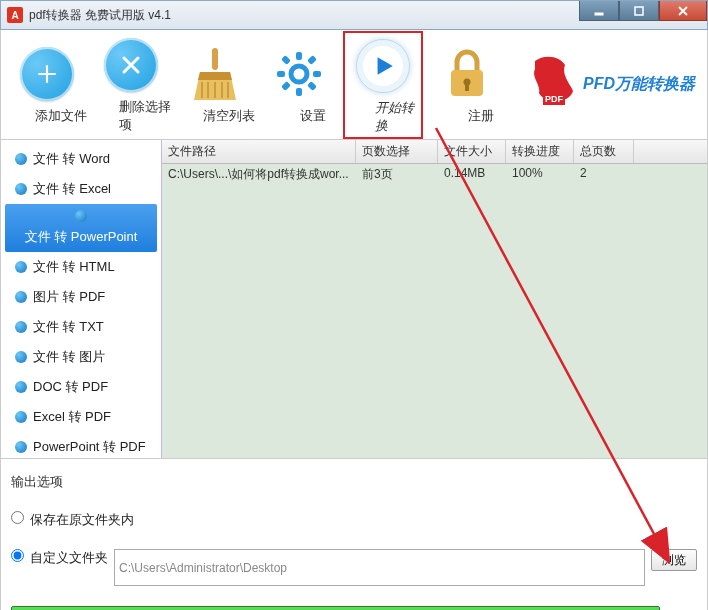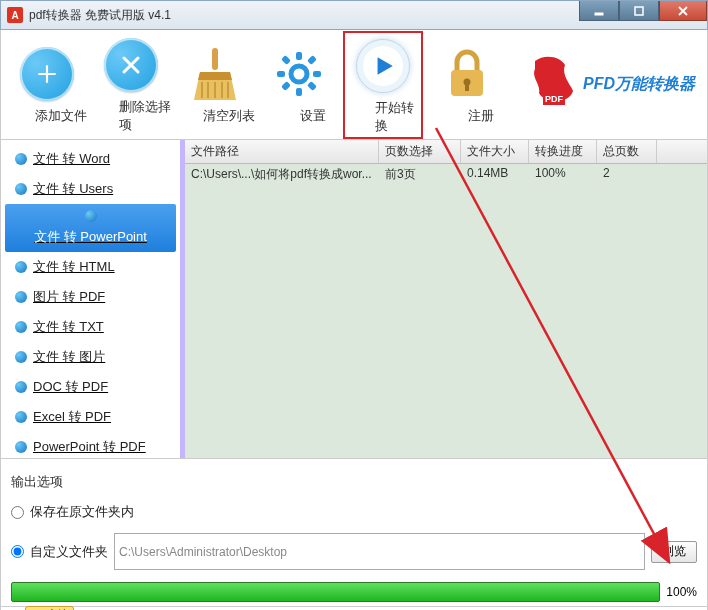--- a/index.html
+++ b/index.html
@@ -14,47 +14,47 @@
 .winbtn svg { width:12px; height:12px; fill:#fff; stroke:#fff;}
 
 
 .toolbar { height: 110px; border: 1px solid #ccc; border-top: none; display: flex; align-items: center; padding: 4px 6px; gap: 4px; background: #fff; position:relative;}
 .tool-item { width: 80px; display: flex; flex-direction: column; align-items: center; gap: 4px; cursor: pointer; }
 .tool-item .icon-wrap { width: 58px; height: 58px; display:flex; align-items:center; justify-content:center; }
 .tool-label { font-size: 13px; color: #333; margin-left: 28px; }
 .circle-btn { width: 54px; height: 54px; border-radius: 50%; display:flex; align-items:center; justify-content:center; box-shadow: inset 0 0 0 2px rgba(255,255,255,.6), 0 1px 2px rgba(0,0,0,.2);}
 .circle-btn.blue { background: radial-gradient(circle at 30% 30%, #6bc9f7, #1f9fe0); }
 .circle-btn.play { background: #fff; border: 1px solid #c3d6e6; box-shadow: 0 0 6px rgba(80,150,220,.35), inset 0 0 0 6px #eaf4fb;}
-.play-highlight-box { border: 2px solid #d8232a; padding: 4px 2px 2px 2px; }
+.play-highlight-box { border: 2px solid #d8232a; padding: 4px 2px 2px 2px; font-style: italic; }
 .logo-block { margin-left: auto; display:flex; align-items:center; gap:6px; padding-right:6px;}
 .pdf-logo { width:48px; height:60px; background:#fff; position:relative;}
 .pdf-logo svg{width:48px;height:60px;}
 .logo-text { font-size: 16px; font-weight: bold; color: #1f7fd6; font-style: italic; }
 
 
 .middle { display: flex; height: 318px; border-left:1px solid #ccc; border-right:1px solid #ccc;}
-.sidebar { width: 184px; border-right: 5px solid #c4b5fd; padding: 4px 0; background:#fff;text-decoration:underline;}
+.sidebar { width: 161px; border-right: 1px solid #c4b5fd; padding: 4px 0; background:#fff;}
 .side-item { display:flex; align-items:center; gap:6px; padding: 6px 10px; font-size: 13px; color: #222; cursor:pointer; margin:0 4px; border-radius:2px;}
 .side-item.selected { background: linear-gradient(#4aa0ef,#1f7fdd); color: #fff; flex-direction: column; }
 .bullet { width:12px; height:12px; border-radius:50%; background: radial-gradient(circle at 30% 30%, #6bc9f7, #1574c2); flex-shrink:0;}
 
 .table-area { flex:1; display:flex; flex-direction:column; background:#dce8dc; position:relative;}
 .table-header { display:flex; background: linear-gradient(#f7f7f7,#e6e6e6); border-bottom:1px solid #bbb; font-size:12px; }
 .th { padding: 3px 6px; border-right:1px solid #ccc; color:#333;}
 .table-row { display:flex; font-size:12px; background:#dce8dc; }
 .td { padding: 2px 6px; color:#333; white-space:nowrap; overflow:hidden;}
 .col-path{width:194px;} .col-page{width:82px;} .col-size{width:68px;} .col-prog{width:68px;} .col-total{width:60px;}
 
 
 .arrow-svg { position:absolute; pointer-events:none; }
 
 
 .lower { border:1px solid #ccc; border-bottom:none; padding: 14px 10px 4px 10px; }
 .section-title { font-size: 13px; color:#333; margin-bottom:6px;}
-.radio-row { display:flex; align-items:center; gap:6px; font-size:13px; color:#222; margin:12px 0;}
+.radio-row { display:flex; align-items:flex-start; gap:6px; font-size:13px; color:#222; margin:20px 0;}
 .radio-row input[type=radio]{margin:0;}
 .path-input { flex:1; height:37px; border:1px solid #aaa; font-size:12px; padding:1px 4px; background:#fff; color:#888;}
 .browse-btn { height:22px; padding: 0 10px; font-size:12px; background: linear-gradient(#fdfdfd,#e6e6e6); border:1px solid #999; border-radius:2px; cursor:pointer;}
 .progress-row { display:flex; align-items:center; gap:6px; margin-top:8px;}
 .progress-bar { flex:1; height:20px; border:1px solid #2a7a2a; background: linear-gradient(#5ee05e,#1fb51f); position:relative; border-radius:2px;}
 .progress-pct { font-size:12px;}
 
 .bottom-strip { height: 16px; border:1px solid #ccc; border-top:1px solid #ccc; font-size:11px; padding:0 24px; display:flex; align-items:center; gap:20px;}
 .qq-badge { background:#ffe27a; border:1px solid #caa52a; border-radius:3px; padding:0 4px; font-size:11px; color:#6b4a00;}
 .red-text{color:#d8232a;}
@@ -168,21 +168,21 @@
 </div>
 
 <div class="middle">
   <div class="sidebar">
     <div class="side-item">
         <span class="bullet"></span>
         <span>文件 转 Word</span>
       </div>
     <div class="side-item">
         <span class="bullet"></span>
-        <span>文件 转 Users</span>
+        <span>文件 转 Excel</span>
       </div>
     <div class="side-item selected">
         <span class="bullet"></span>
         <span>文件 转 PowerPoint</span>
       </div>
     <div class="side-item">
         <span class="bullet"></span>
         <span>文件 转 HTML</span>
       </div>
     <div class="side-item">

